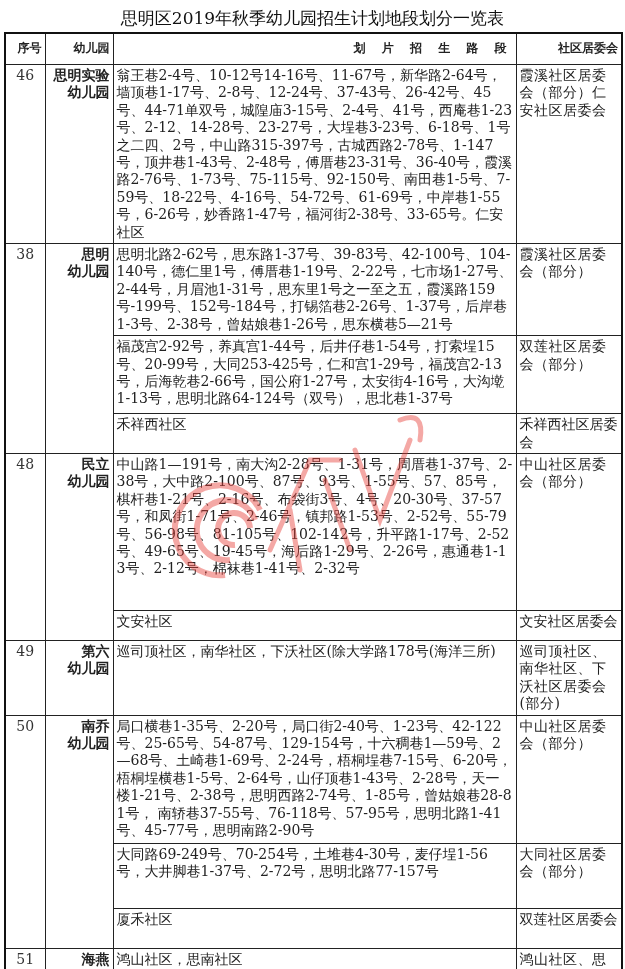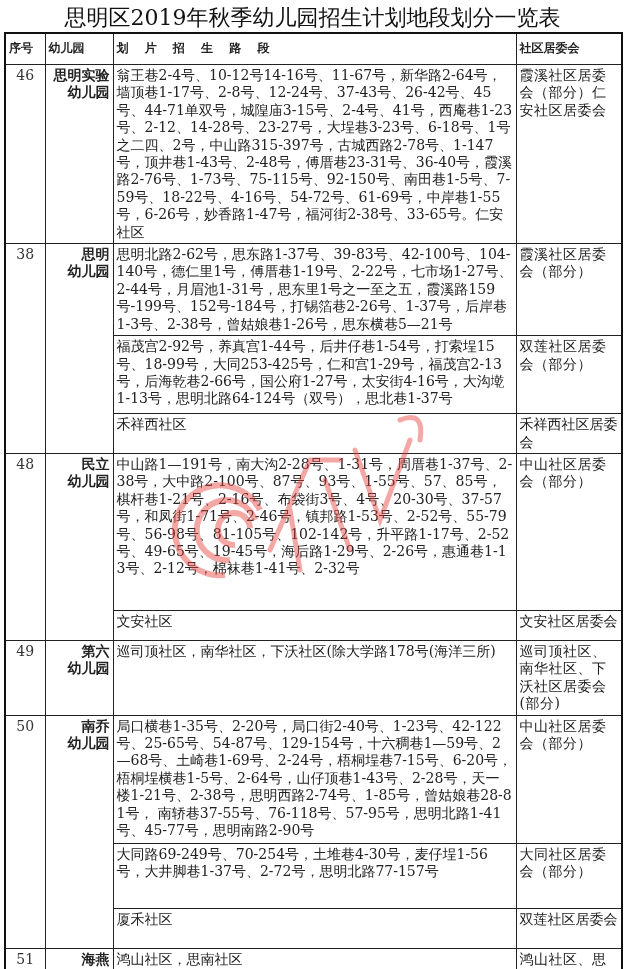--- a/index.html
+++ b/index.html
@@ -1,25 +1,25 @@
 <!DOCTYPE html>
 <html><head>
 <meta charset="utf-8">
 <style>
   html, body { margin: 0; padding: 0; background: #ffffff; }
   body { width: 625px; height: 969px; position: relative; overflow: hidden;
          font-family: "DejaVu Serif", "Liberation Serif", serif; color: #222; }
   .title { position: absolute; left: 0; top: 4px; width: 625px; text-align: center;
-           font-size: 22px; line-height: 28px; letter-spacing: 0px; color: #111; white-space: nowrap; }
+           font-size: 17px; line-height: 28px; letter-spacing: 0px; color: #111; white-space: nowrap; }
   table.grid { position: absolute; left: 4px; top: 32px; width: 617px; border-collapse: collapse;
                table-layout: fixed; border: 2px solid #111; }
   table.grid td, table.grid th { border: 1px solid #222; vertical-align: top; padding: 2px 3px;
                font-size: 14px; line-height: 17.4px; word-break: break-all; overflow: hidden; }
   table.grid th { font-family: "DejaVu Sans", "Liberation Sans", sans-serif; font-weight: bold;
-                  font-size: 12px; text-align: left; vertical-align: middle; height: 26px; }
+                  font-size: 12px; text-align: right; vertical-align: middle; height: 26px; }
   th.h-road { letter-spacing: 6px; }
   td.num { text-align: center; vertical-align: middle; font-size: 12px; color: #333; }
   td.name { text-align: right; vertical-align: middle; font-family: "DejaVu Sans", "Liberation Sans", sans-serif;
             font-weight: bold; font-size: 12px; line-height: 18px; }
   td.comm { letter-spacing: 0.5px; }
   .watermark { position: absolute; left: 150px; top: 400px; width: 300px; height: 200px; pointer-events: none; opacity: 0.45; }
 </style>
 </head>
 <body>
 
@@ -47,21 +47,21 @@
     <td class="comm">霞溪社区居委会（部分）仁安社区居委会</td>
   </tr>
 
   <tr style="height:92px">
     <td class="num" rowspan="3">38</td>
     <td class="name" rowspan="3"><span>思明</span><br><span>幼儿园</span></td>
     <td>思明北路2-62号，思东路1-37号、39-83号、42-100号、104-140号，德仁里1号，傅厝巷1-19号、2-22号，七市场1-27号、2-44号，月眉池1-31号，思东里1号之一至之五，霞溪路159号-199号、152号-184号，打锡箔巷2-26号、1-37号，后岸巷1-3号、2-38号，曾姑娘巷1-26号，思东横巷5—21号</td>
     <td class="comm">霞溪社区居委会（部分）</td>
   </tr>
   <tr style="height:78px">
-    <td>福茂宫2-92号，养真宫1-44号，后井仔巷1-54号，打索埕15号、18-99号，大同253-425号，仁和宫1-29号，福茂宫2-13号，后海乾巷2-66号，国公府1-27号，太安街4-16号，大沟墘1-13号，思明北路64-124号（双号），思北巷1-37号</td>
+    <td>福茂宫2-92号，养真宫1-44号，后井仔巷1-54号，打索埕15号、20-99号，大同253-425号，仁和宫1-29号，福茂宫2-13号，后海乾巷2-66号，国公府1-27号，太安街4-16号，大沟墘1-13号，思明北路64-124号（双号），思北巷1-37号</td>
     <td class="comm">双莲社区居委会（部分）</td>
   </tr>
   <tr style="height:20px">
     <td>禾祥西社区</td>
     <td>禾祥西社区居委会</td>
   </tr>
 
   <tr style="height:157px">
     <td class="num" rowspan="2">48</td>
     <td class="name" rowspan="2"><span>民立</span><br><span>幼儿园</span></td>

